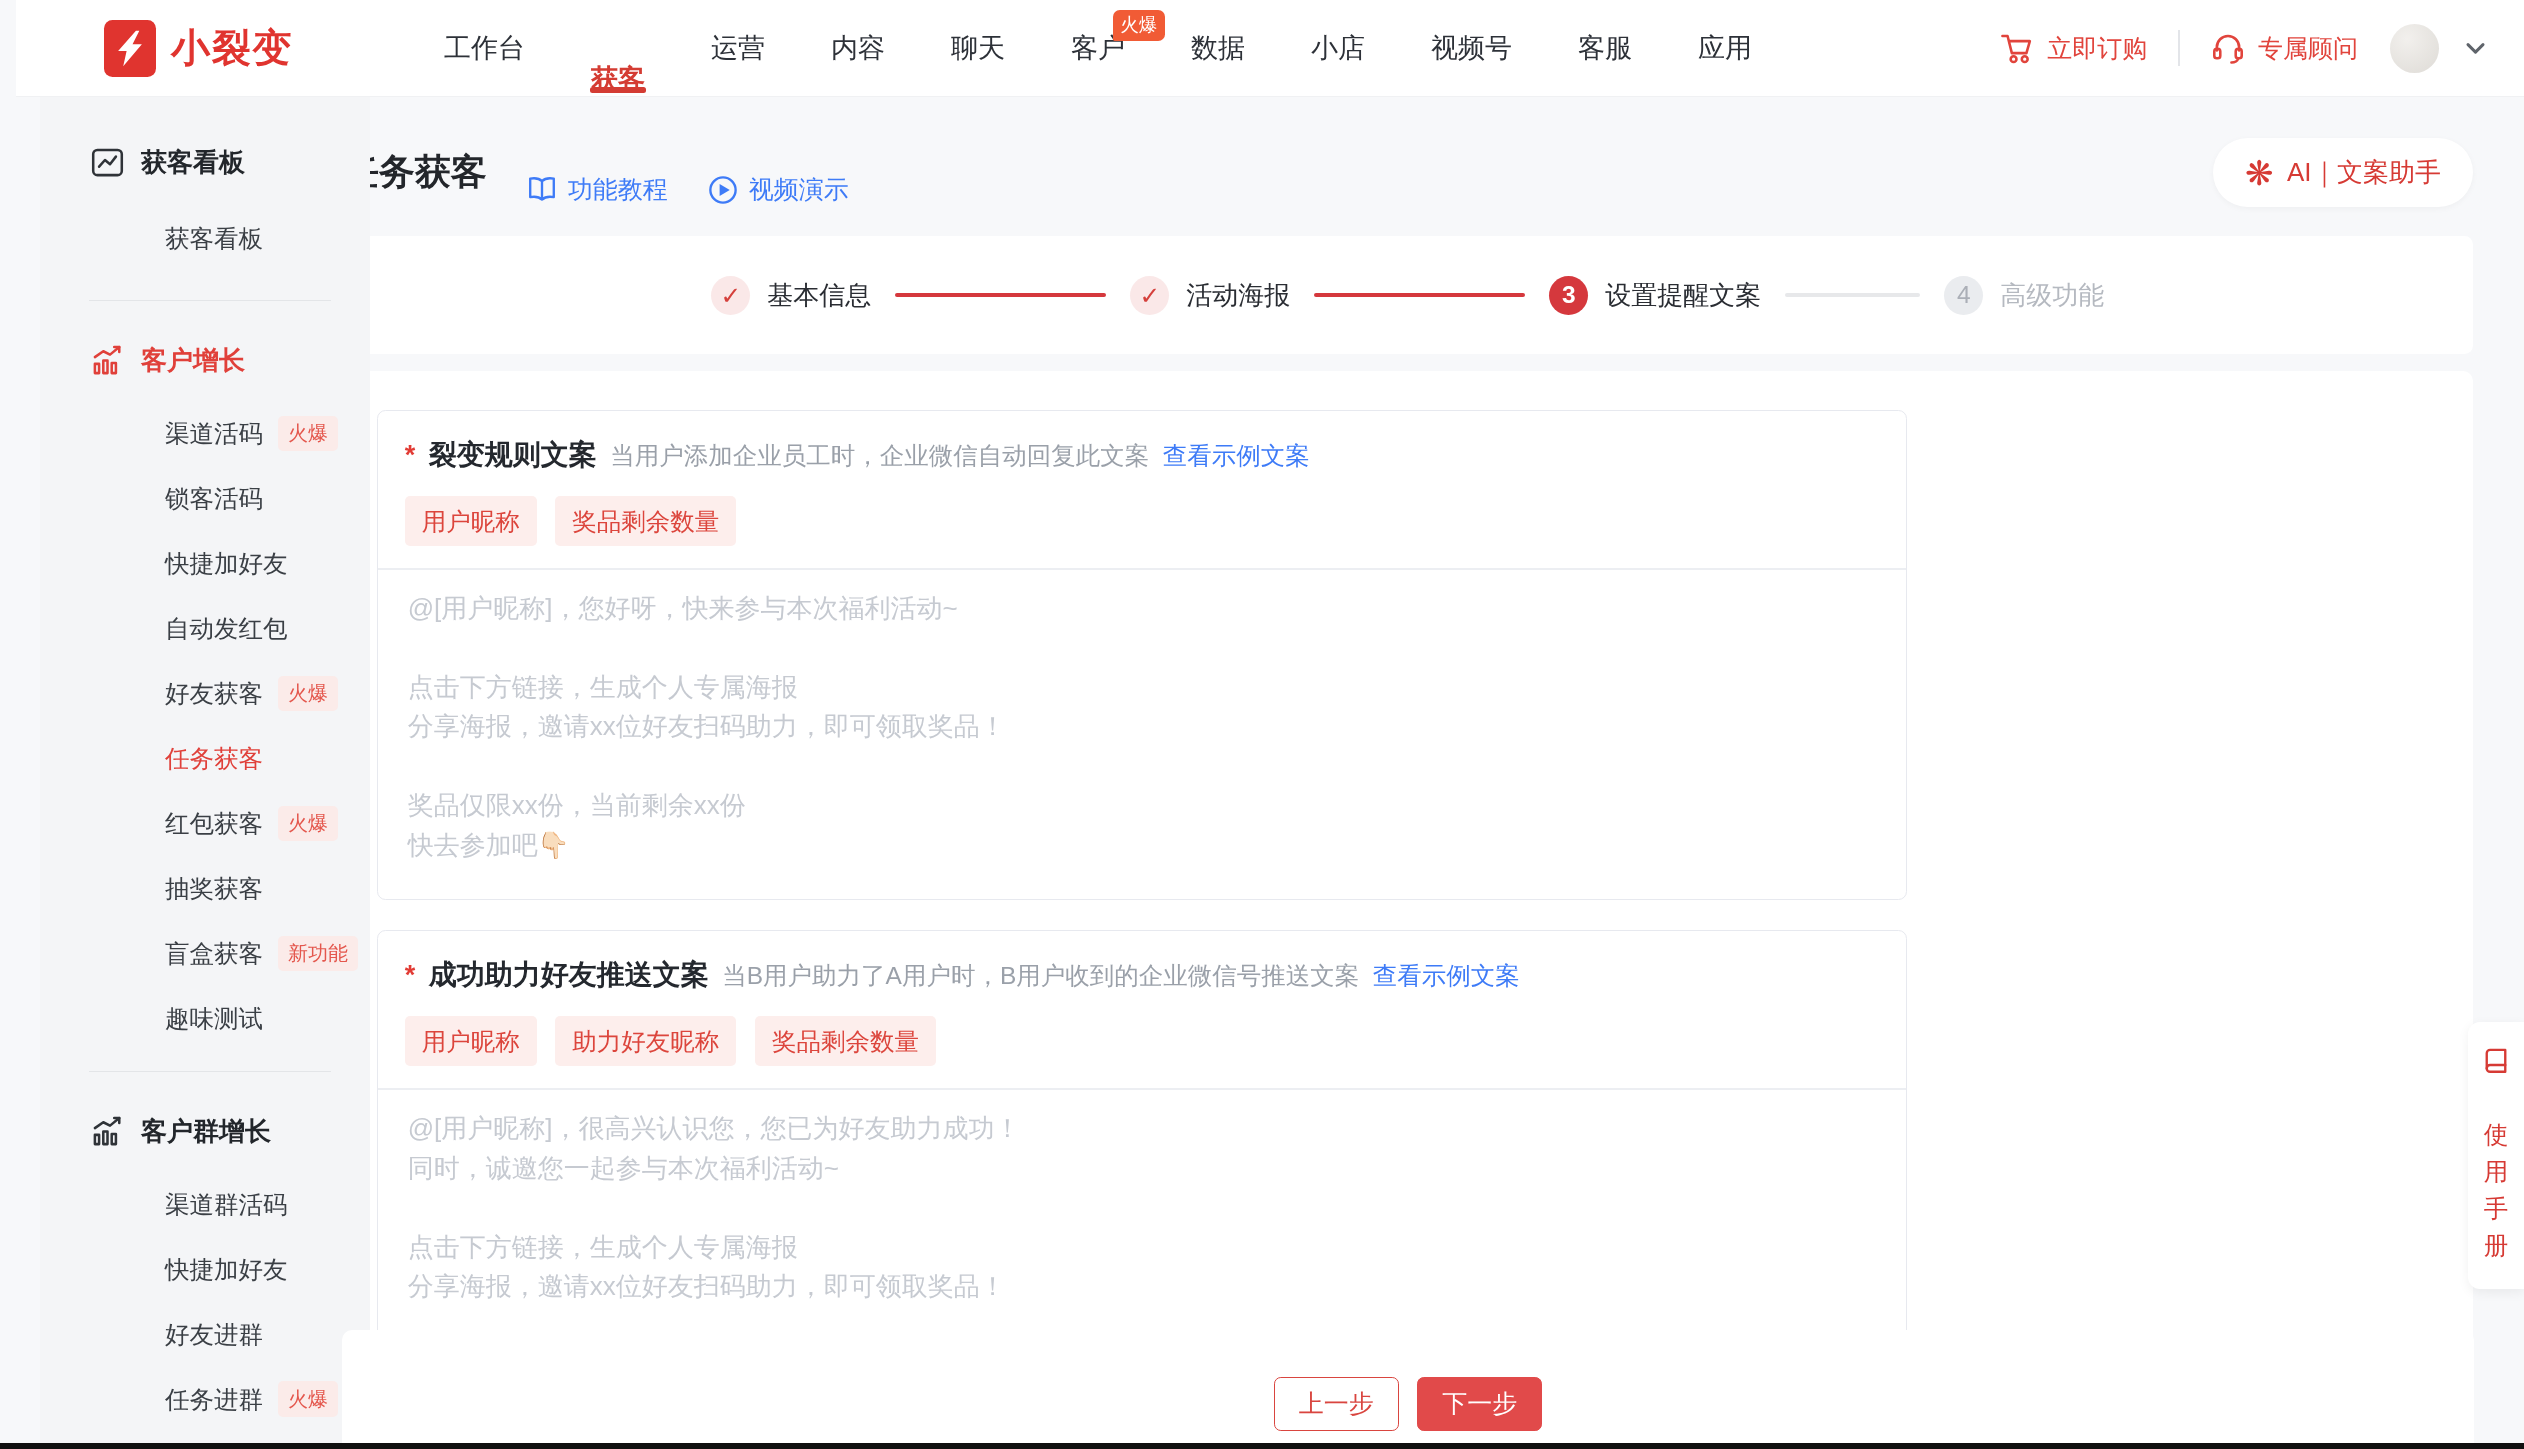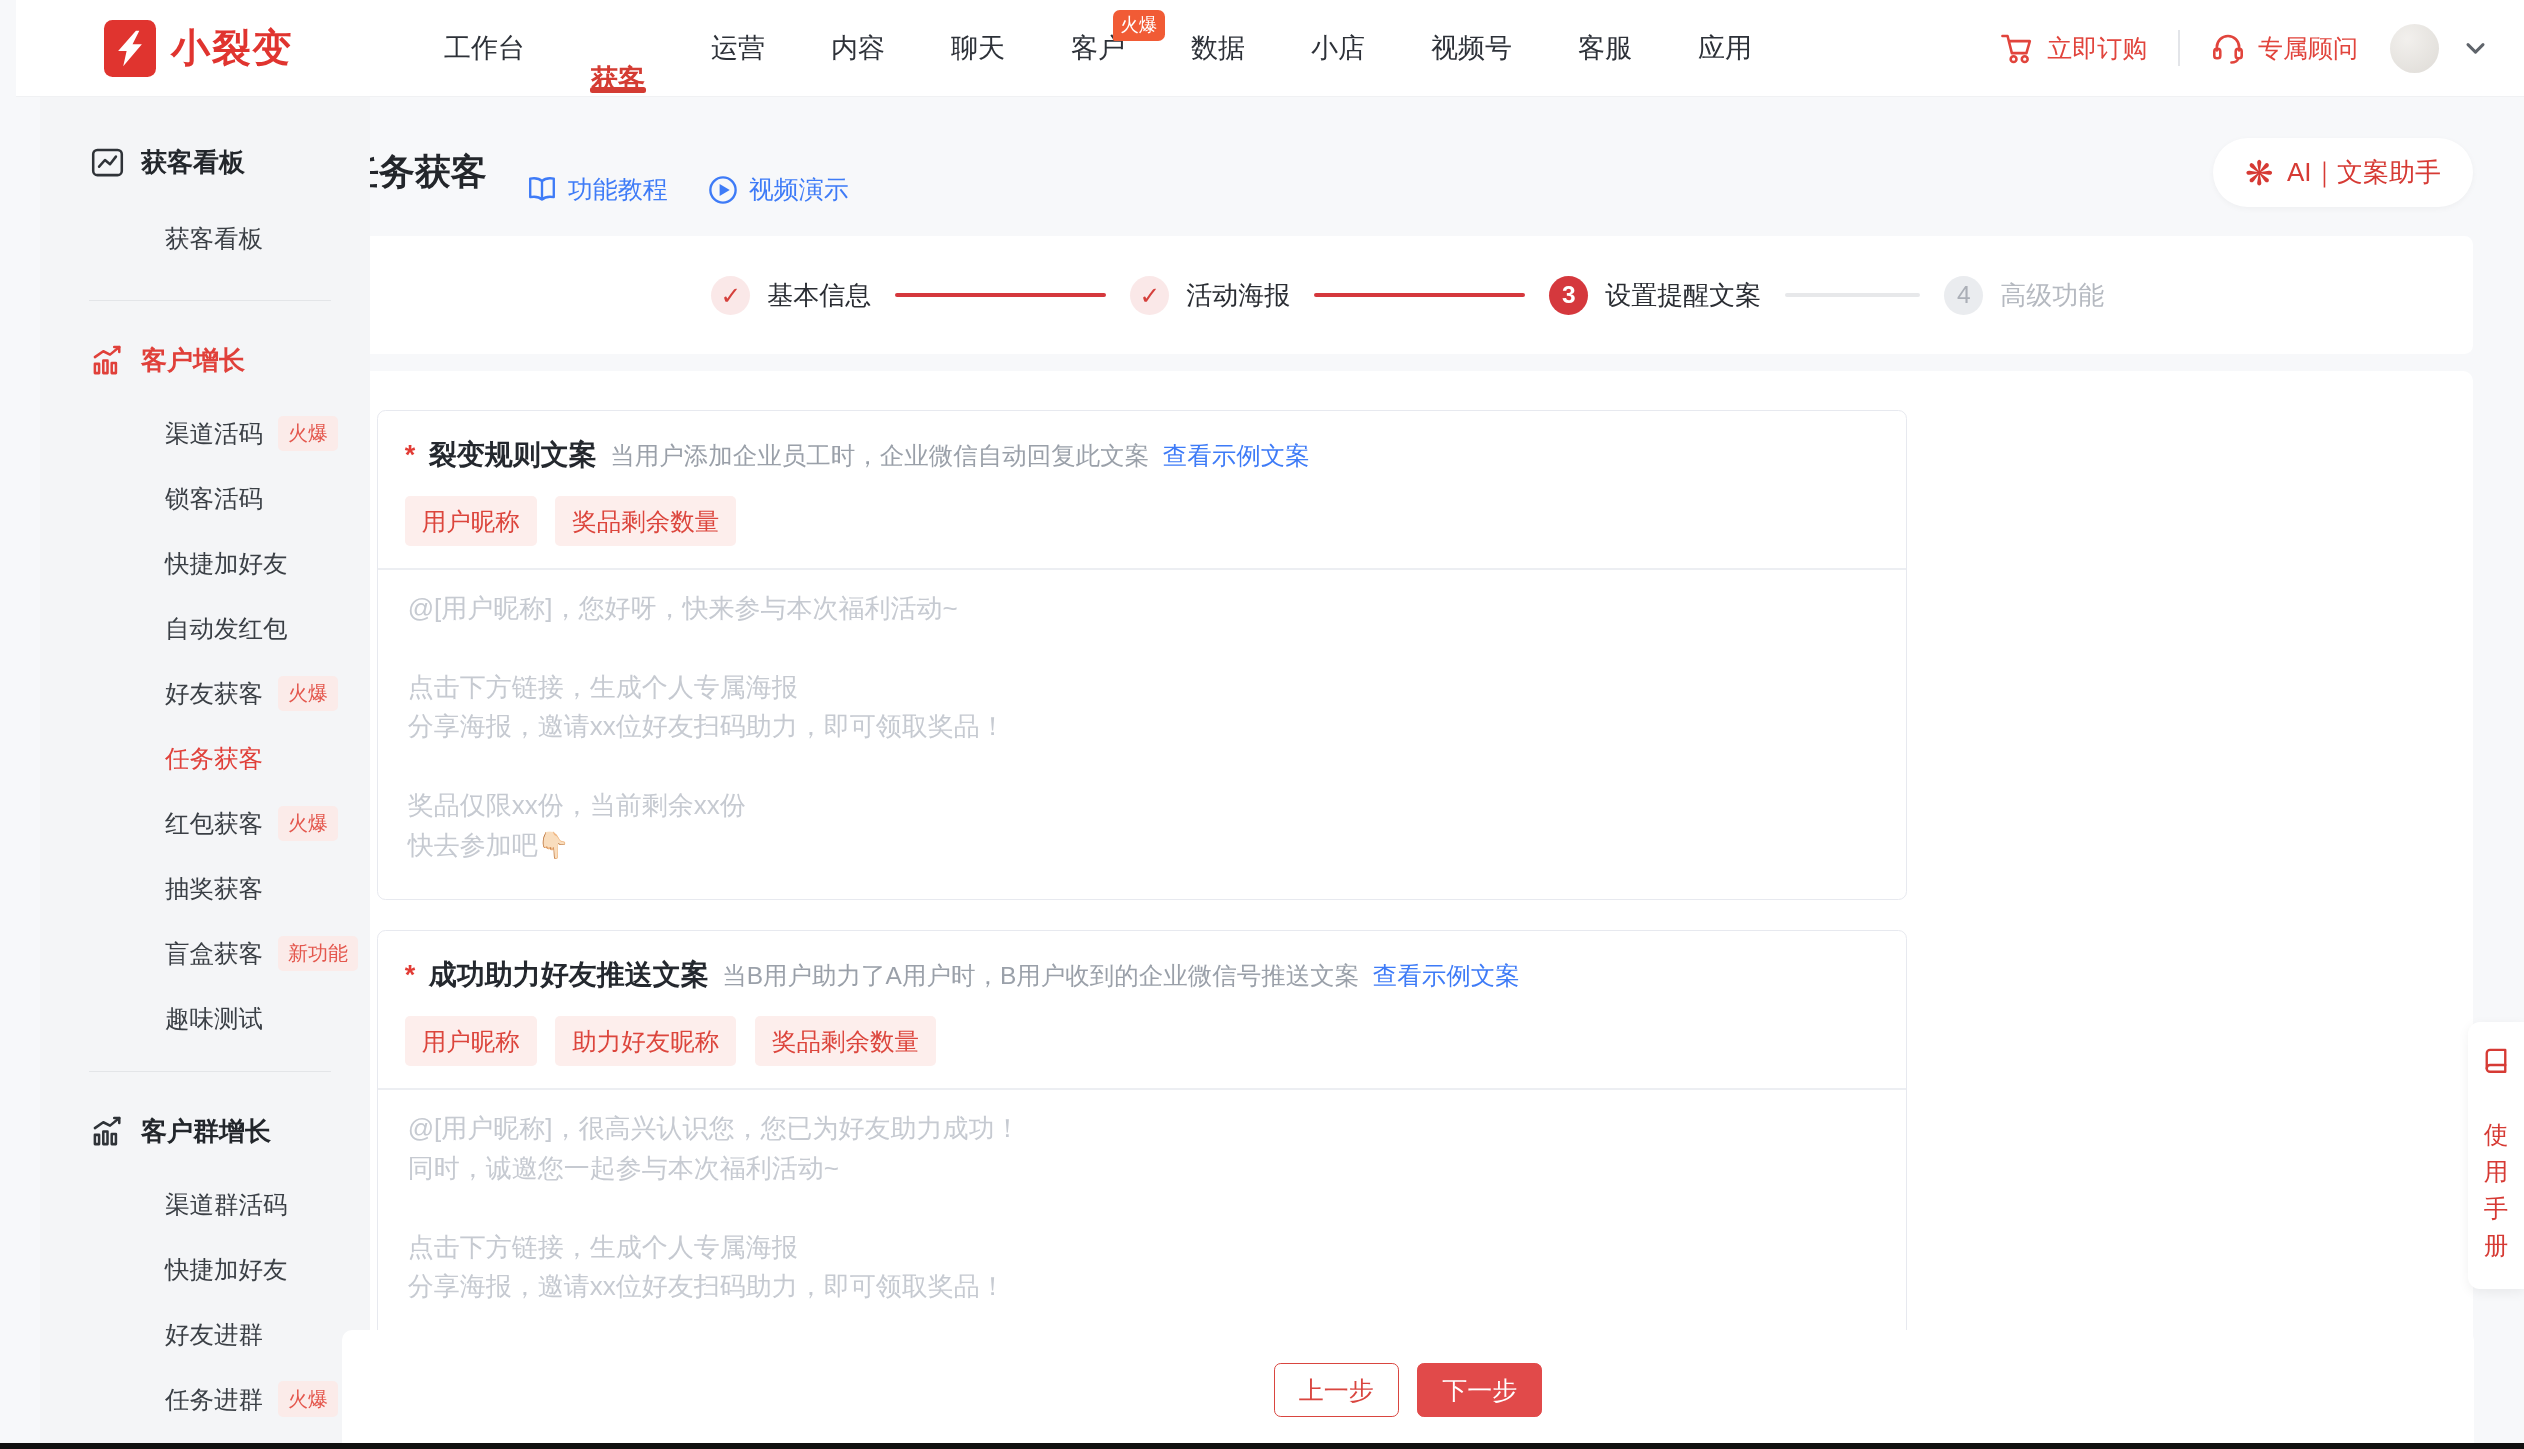--- a/index.html
+++ b/index.html
@@ -65,21 +65,21 @@
   .section-title { font-size:28px; font-weight:bold; color:#24282e; }
   .section-desc { font-size:24.5px; color:#9aa0a9; }
   .section-link { font-size:24.5px; color:#3e7bf7; cursor:pointer; }
   .tags-row { display:flex; gap:18.6px; margin-top:22px; }
   .tag-chip { background:#fdeeec; color:#dc453c; font-size:24.5px; padding:8.5px 17px; border-radius:5px; cursor:pointer; }
   .section-divider { height:1.7px; background:#eceef2; }
   .section-body { padding:19px 30px 34px 30px; min-height:237px; }
   .placeholder { white-space:pre-line; font-size:26px; line-height:1.52; color:#c6cad1; }
 
   .footer-bar { position:absolute; left:342px; width:2132px; top:1330px; height:114px; background:#ffffff;
-    border-radius:10px 10px 0 0; display:flex; justify-content:center; align-items:flex-start; padding-top:33px; gap:18.6px; z-index:20; }
+    border-radius:10px 10px 0 0; display:flex; justify-content:center; align-items:center; padding-top:33px; gap:18.6px; z-index:20; }
   .btn { height:54px; min-width:125px; border-radius:6.8px; font-size:25px; display:flex; align-items:center; justify-content:center; cursor:pointer; }
   .btn-prev { background:#ffffff; border:1.7px solid #d9453f; color:#d9453f; }
   .btn-next { background:#e14a4a; border:1.7px solid #e14a4a; color:#ffffff; }
 
   .manual-tab { position:absolute; right:0; top:1022px; width:56px; padding:22px 0 25px 0; background:#ffffff;
     border-radius:12px 0 0 12px; box-shadow:0 3.4px 12px rgba(0,0,0,0.06); display:flex; flex-direction:column; align-items:center; gap:12px; z-index:25; cursor:pointer; }
   .manual-text { width:27px; font-size:24.5px; color:#d63a34; line-height:37px; text-align:center; word-break:break-all;margin-top:28px; }
 
   .bottom-strip { position:absolute; left:0; bottom:0; width:2525px; height:6px; background:#101010; z-index:40; }
 

